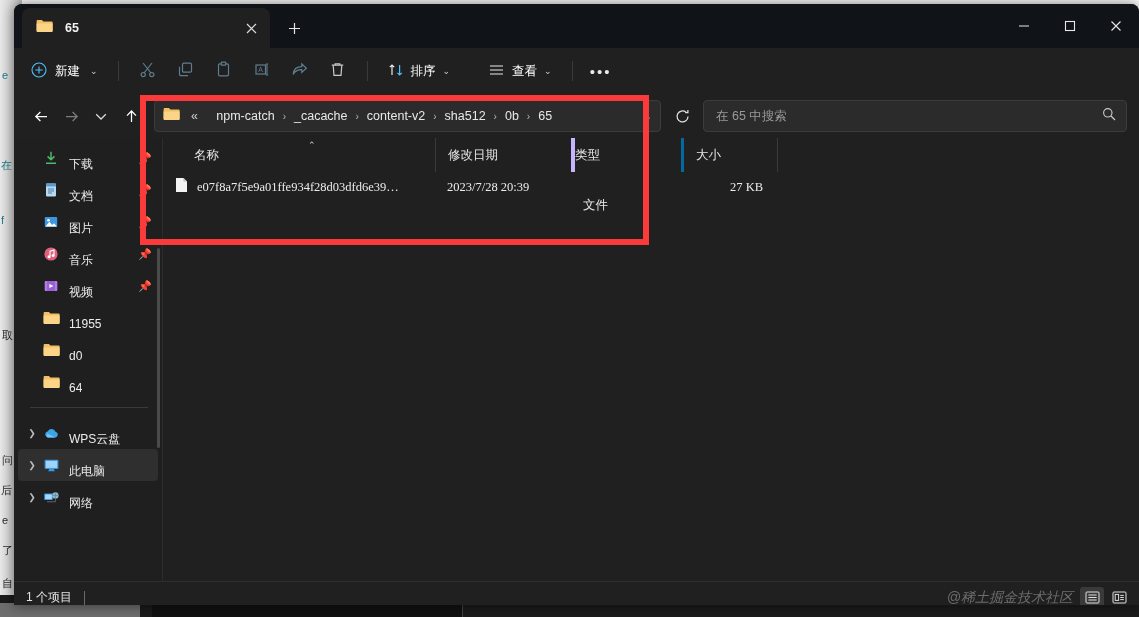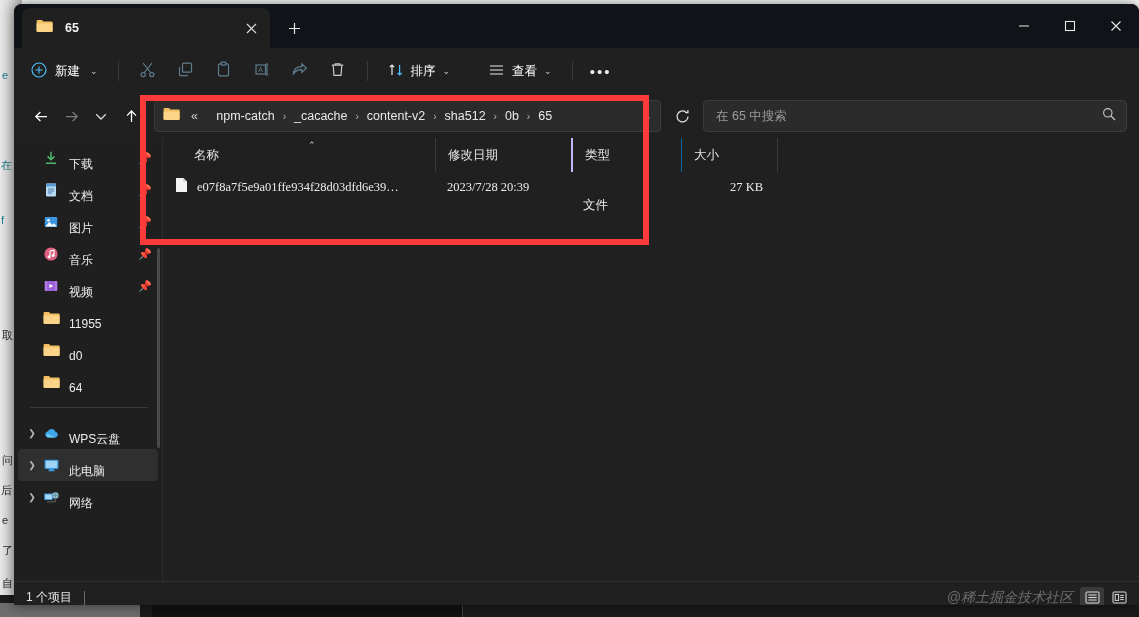--- a/index.html
+++ b/index.html
@@ -348,22 +348,22 @@
     color: #e6e6e6;
     font-size: 12.5px;
     display: flex;
     align-items: center;
     height: 100%;
     box-sizing: border-box;
     position: relative;
   }
   .col.name { width: 272px; padding-left: 31px; }
   .col.date { width: 136px; padding-left: 12px; border-left: 1px solid #3a3a3a; }
-  .col.type { width: 110px; padding-left: 12px; border-left: 2px solid #c4b5fd; }
-  .col.size { width: 96px; padding-left: 12px; border-left: 1px solid #0369a1; }
+  .col.type { width: 110px; border-left: 4px solid #c4b5fd; }
+  .col.size { width: 96px; padding-left: 12px; border-left: 3px solid #0369a1; }
   .col.end  { width: 1px; border-left: 1px solid #3a3a3a; }
   .sortcaret {
     position: absolute;
     left: 145px; top: 2px;
     color: #cfcfcf;
     font-size: 9px;
   }
 
   .filerow {
     height: 30px;

